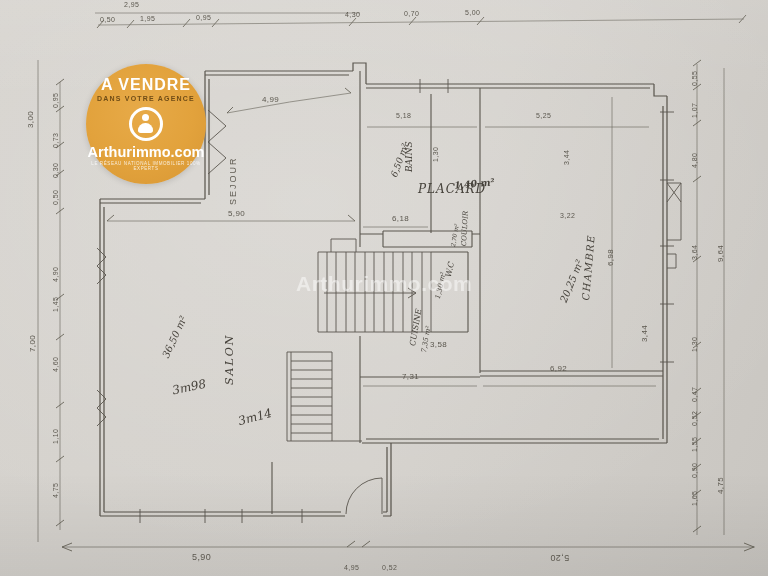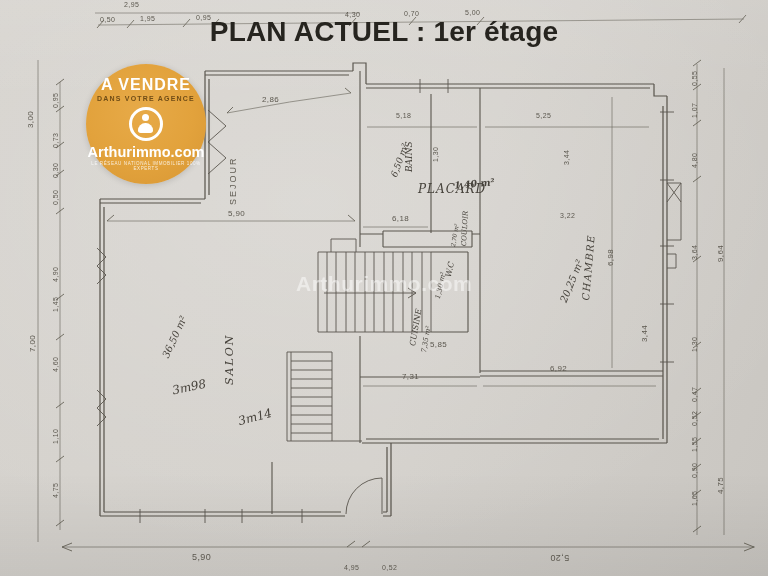--- a/index.html
+++ b/index.html
@@ -119,21 +119,20 @@
     <path fill="none" stroke="#676358" stroke-width=".9" d="
       M97,28 L104,20 M127,28 L134,20 M183,27 L190,19 M212,27 L219,19 M349,26 L356,18 M409,25 L416,17 M477,25 L484,17 M739,23 L746,15
       M56,85 L64,79 M56,112 L64,106 M56,148 L64,142 M56,176 L64,170 M56,214 L64,208 M56,300 L64,294 M56,340 L64,334 M56,408 L64,402 M56,462 L64,456 M56,526 L64,520
       M693,66 L701,60 M693,90 L701,84 M693,126 L701,120 M693,182 L701,176 M693,262 L701,256 M693,348 L701,342 M693,394 L701,388 M693,418 L701,412 M693,444 L701,438 M693,470 L701,464 M693,496 L701,490 M693,532 L701,526
       M62,547 L72,543 M62,547 L72,551 M754,547 L744,543 M754,547 L744,551
       M347,547 L355,541 M362,547 L370,541
       M227,113 L233,107 M351,93 L345,88
       M107,221 L114,215 M355,221 L348,215"></path>
   </svg>
 
-  <div class="title">PLAN ACTUEL : 1er étage</div>
 
   <span class="dim" style="left:124px;top:1px">2,95</span>
   <span class="dim" style="left:100px;top:16px">0,50</span>
   <span class="dim" style="left:140px;top:15px">1,95</span>
   <span class="dim" style="left:196px;top:14px">0,95</span>
   <span class="dim" style="left:345px;top:11px">4,30</span>
   <span class="dim" style="left:404px;top:10px">0,70</span>
   <span class="dim" style="left:465px;top:9px">5,00</span>
 
   <span class="dim v s8" style="left:26px;top:128px">3,00</span>
@@ -159,30 +158,30 @@
   <span class="dim v" style="left:691px;top:478px">0,90</span>
   <span class="dim v" style="left:691px;top:506px">1,65</span>
   <span class="dim v s8" style="left:716px;top:262px">9,64</span>
   <span class="dim v s8" style="left:716px;top:494px">4,75</span>
 
   <span class="dim s9" style="left:192px;top:552px">5,90</span>
   <span class="dim" style="left:344px;top:564px">4,95</span>
   <span class="dim" style="left:382px;top:564px">0,52</span>
   <span class="dim s9" style="left:550px;top:553px;transform:rotate(180deg)">5,20</span>
 
-  <span class="dim s8" style="left:262px;top:95px">2,86</span>
+  <span class="dim s8" style="left:262px;top:95px">4,99</span>
   <span class="dim s8" style="left:228px;top:209px">5,90</span>
   <span class="dim s8" style="left:392px;top:214px">6,18</span>
   <span class="dim" style="left:396px;top:112px">5,18</span>
   <span class="dim v" style="left:432px;top:162px">1,30</span>
   <span class="dim" style="left:536px;top:112px">5,25</span>
   <span class="dim v" style="left:563px;top:165px">3,44</span>
   <span class="dim" style="left:560px;top:212px">3,22</span>
   <span class="dim v s8" style="left:606px;top:266px">6,98</span>
-  <span class="dim s8" style="left:430px;top:340px">5,85</span>
+  <span class="dim s8" style="left:430px;top:340px">3,58</span>
   <span class="dim s8" style="left:402px;top:372px">7,31</span>
   <span class="dim s8" style="left:550px;top:364px">6,92</span>
   <span class="dim v s8" style="left:640px;top:342px">3,44</span>
 
   <span class="printedroom v" style="left:228px;top:205px">SEJOUR</span>
   <span class="room hand v" style="left:223px;top:385px;font-size:11px;letter-spacing:2px">SALON</span>
   <span class="room hand" style="left:160px;top:355px;font-size:10px;transform-origin:0 0;transform:rotate(-65deg)">36,50 m²</span>
   <span class="room hand v" style="left:404px;top:172px;font-size:9px">BAINS</span>
   <span class="room hand" style="left:389px;top:175px;font-size:9px;transform-origin:0 0;transform:rotate(-70deg)">6,50 m²</span>
   <span class="room hand" style="left:418px;top:182px;font-size:12px;letter-spacing:1px">PLACARD</span>

